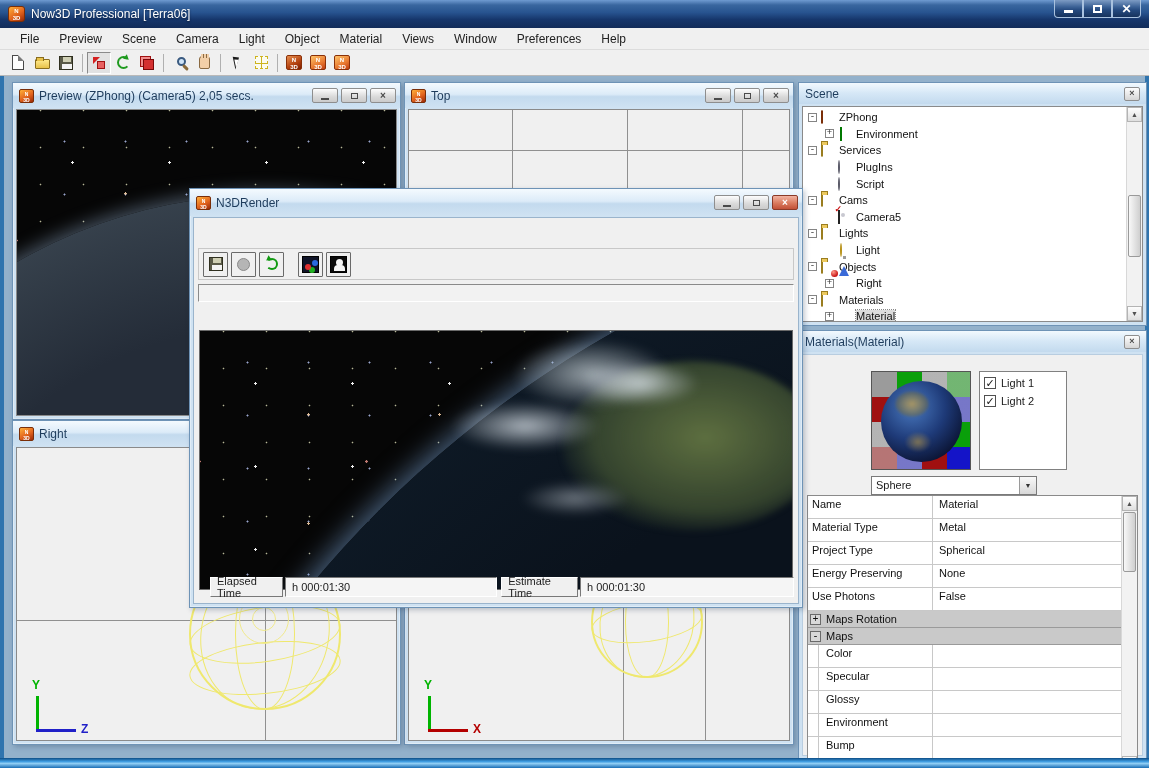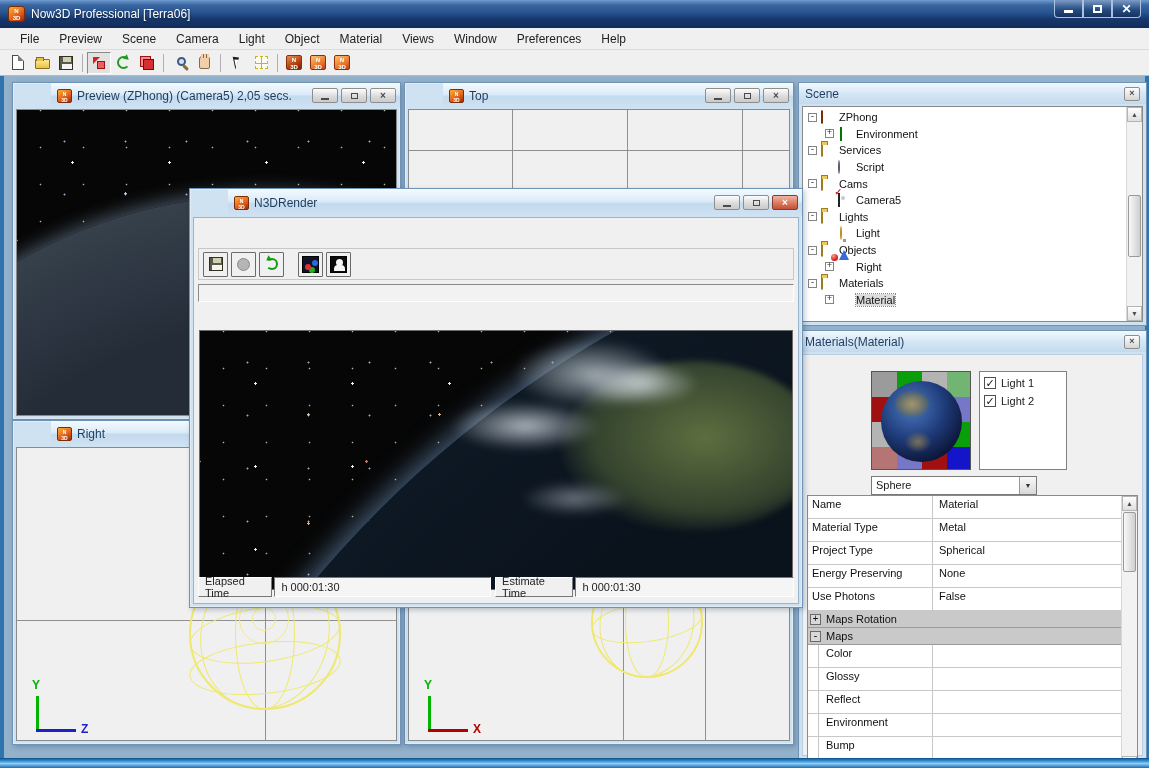--- a/index.html
+++ b/index.html
@@ -70,21 +70,21 @@
   .i-n3d { width:16px; height:15px; border-radius:2px; color:#b32c08; font-size:6px; font-weight:bold; text-align:center; line-height:7px;
       background:linear-gradient(150deg,#ffc46a, #e87830 60%, #c03c10); border:1px solid #8a3008; color:#fff; }
   .i-n3d::before { content:"N"; display:block; margin-top:1px; }
   .i-n3d::after { content:"3D"; display:block; }
   .i-n3d.dark { background:linear-gradient(150deg,#e89050,#b2400e 60%,#7a1e02); }
 
   
   .cwin { position:absolute; background:#cfe2f2; border:1px solid #6e93b6; box-shadow:0 0 0 1px rgba(255,255,255,.35) inset, 2px 2px 5px rgba(20,40,70,.25); }
   .ctitle { height:25px; display:flex; align-items:center; padding:0 4px;
     background:linear-gradient(180deg,#f4fafe 0%,#dcebf8 45%,#c3daee 55%,#cfe2f2 100%);
-    color:#1e3c5c; font-size:12px;margin-left:38px; }
+    color:#1e3c5c; font-size:12px; }
   .n3d-ico { width:15px; height:14px; border-radius:2px; margin:0 5px 0 2px; flex:0 0 auto;
     background:linear-gradient(150deg,#ffb039,#e2641e 55%,#9c2a06); border:1px solid #7a2e08;
     color:#fff; font-size:5px; font-weight:bold; text-align:center; line-height:6px; }
   .n3d-ico::before { content:"N"; display:block; margin-top:1px; }
   .n3d-ico::after { content:"3D"; display:block; }
   .cbtns { margin-left:auto; display:flex; gap:3px; }
   .cbtn { width:26px; height:15px; background:linear-gradient(180deg,#fdfdfd,#d9d9d9 60%,#cbcbcb);
     border:1px solid #8e8e8e; border-radius:2px; display:flex; align-items:center; justify-content:center; color:#4a4a4a; }
   .cbtn .bar { width:8px; height:2px; background:#4a4a4a; margin-top:6px; }
   .cbtn .box { width:7px; height:6px; border:1px solid #4a4a4a; }
@@ -452,21 +452,21 @@
       <div class="rprogress"></div>
       <div class="rview stars">
         <div class="planet-render"></div>
         <div class="landmass"></div>
         <div class="landmass2"></div>
         <div class="cloud" style="left:250px;top:70px;width:150px;height:50px;"></div>
         <div class="cloud" style="left:380px;top:30px;width:120px;height:45px;"></div>
         <div class="cloud" style="left:320px;top:150px;width:110px;height:35px;opacity:.6;"></div>
       </div>
       <div class="rstatus">
-        <div class="spanel" style="width:76px;">Elapsed Time</div>
+        <div class="spanel" style="width:76px;margin-left:12px;">Elapsed Time</div>
         <div class="sfield" style="width:222px;">h 000:01:30</div>
         <div style="flex:1;"></div>
         <div class="spanel" style="width:80px;">Estimate Time</div>
         <div class="sfield" style="width:224px;">h 000:01:30</div>
       </div>
     </div>
   </div>
 
   <div class="panel" style="top:82px;height:244px;">
     <div class="phead">
@@ -486,20 +486,25 @@
           <span class="tlabel">Environment</span>
         </div>
         <div class="trow lvl0">
           <span class="exp">-</span>
           <span class="tico"><span class="ic-folder"></span></span>
           <span class="tlabel">Services</span>
         </div>
         <div class="trow lvl1">
           <span class="exp hidden"></span>
           <span class="tico"><span class="ic-gear"></span></span>
+          <span class="tlabel">PlugIns</span>
+        </div>
+        <div class="trow lvl1">
+          <span class="exp hidden"></span>
+          <span class="tico"><span class="ic-gear"></span></span>
           <span class="tlabel">Script</span>
         </div>
         <div class="trow lvl0">
           <span class="exp">-</span>
           <span class="tico"><span class="ic-folder"></span></span>
           <span class="tlabel">Cams</span>
         </div>
         <div class="trow lvl1">
           <span class="exp hidden"></span>
           <span class="tico"><span class="ic-cam"></span></span>
@@ -597,25 +602,25 @@
           </div>
           <div class="pgroup">
             <span class="gbox">-</span>
             <span class="glabel">Maps</span>
           </div>
           <div class="prow maps">
             <div class="pname">Color</div>
               <div class="pval"></div>
           </div>
           <div class="prow maps">
+            <div class="pname">Specular</div>
+              <div class="pval"></div>
+          </div>
+          <div class="prow maps">
             <div class="pname">Glossy</div>
-              <div class="pval"></div>
-          </div>
-          <div class="prow maps">
-            <div class="pname">Reflect</div>
               <div class="pval"></div>
           </div>
           <div class="prow maps">
             <div class="pname">Environment</div>
               <div class="pval"></div>
           </div>
           <div class="prow maps">
             <div class="pname">Bump</div>
               <div class="pval"></div>
           </div>

